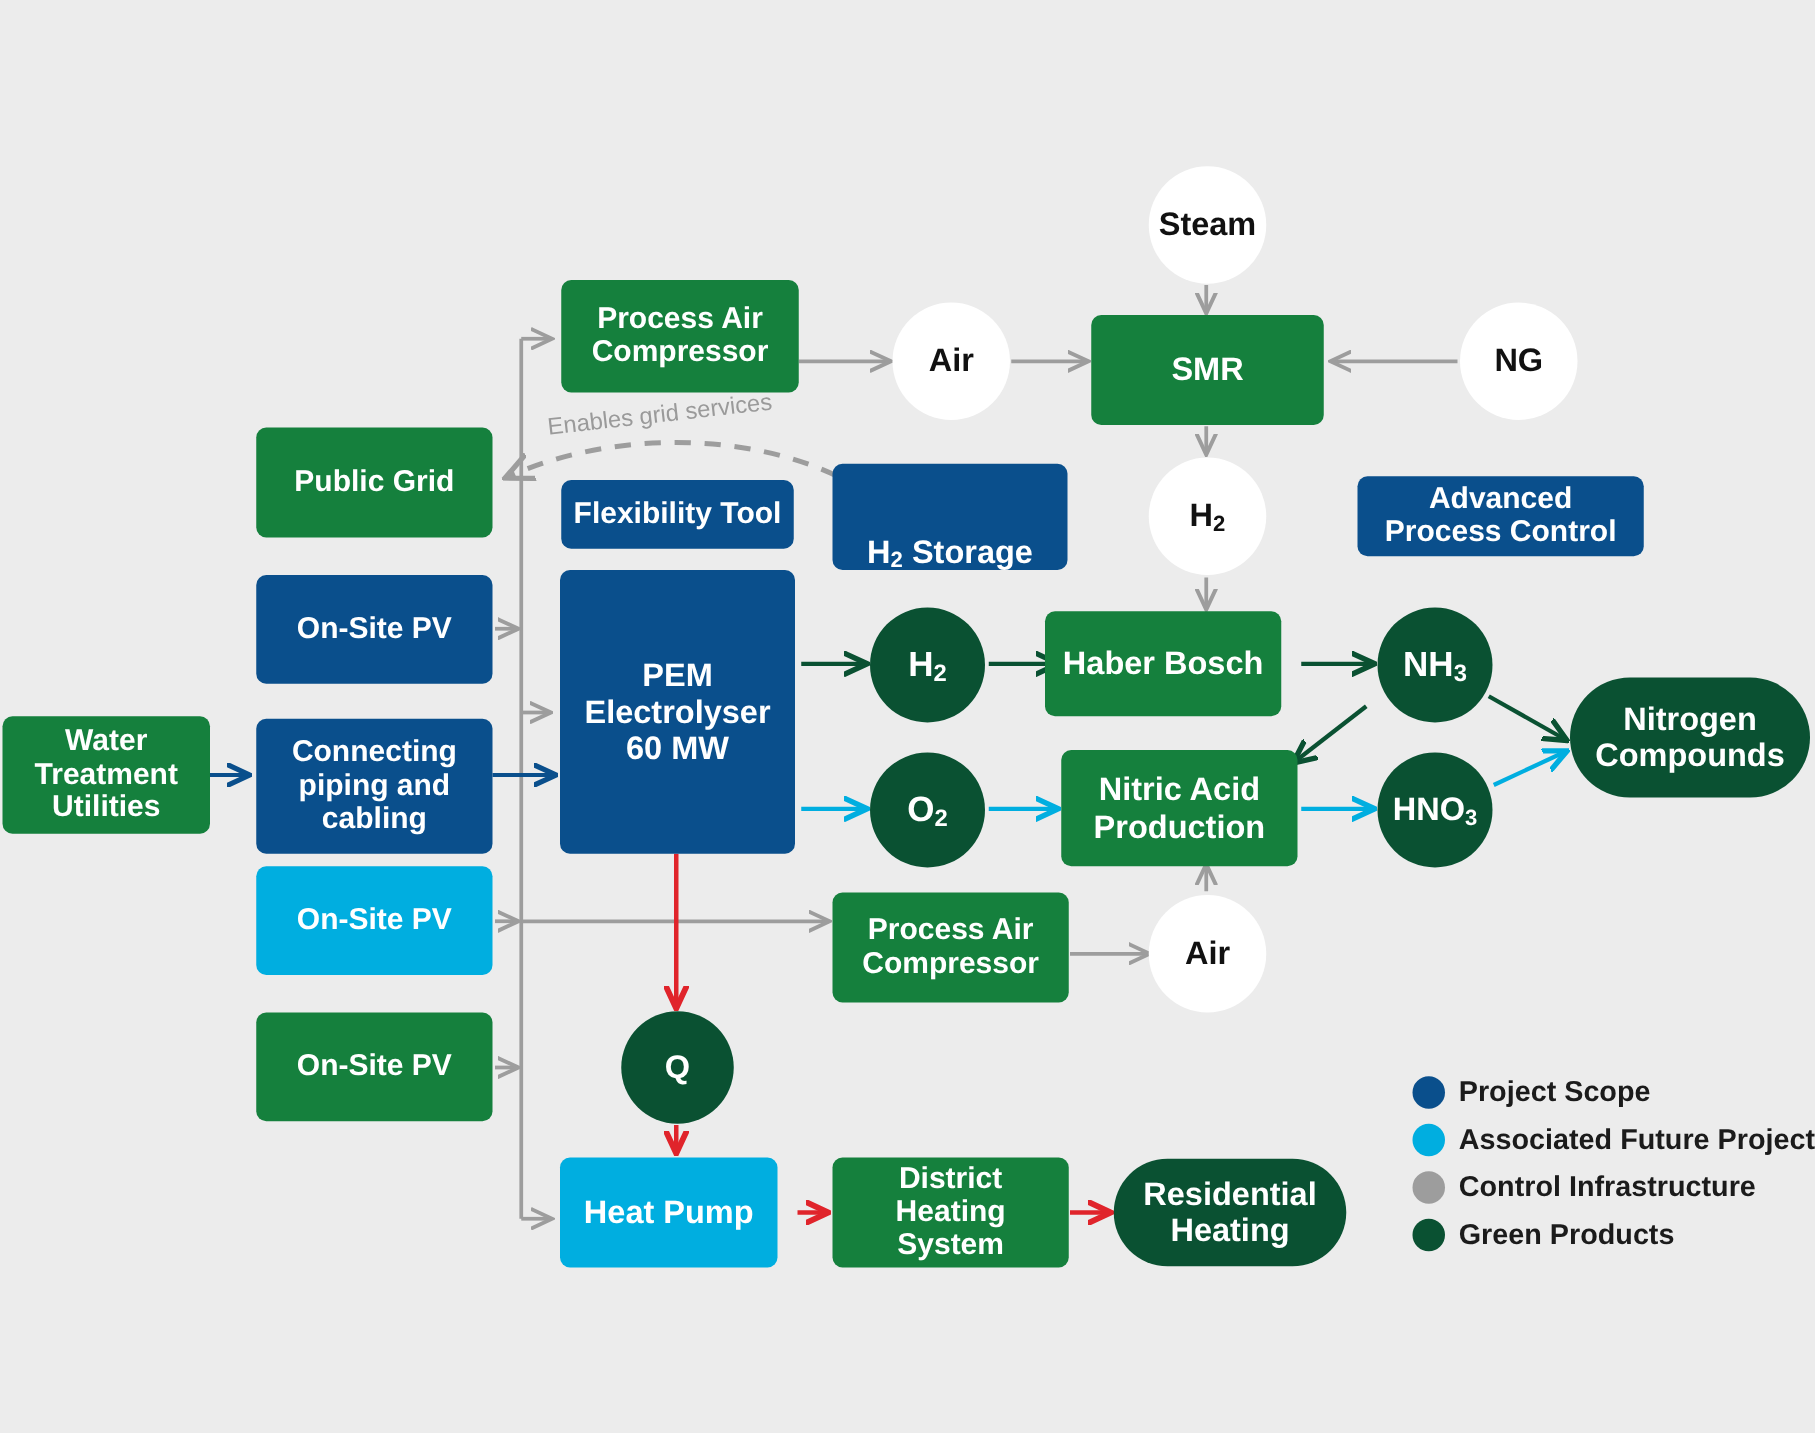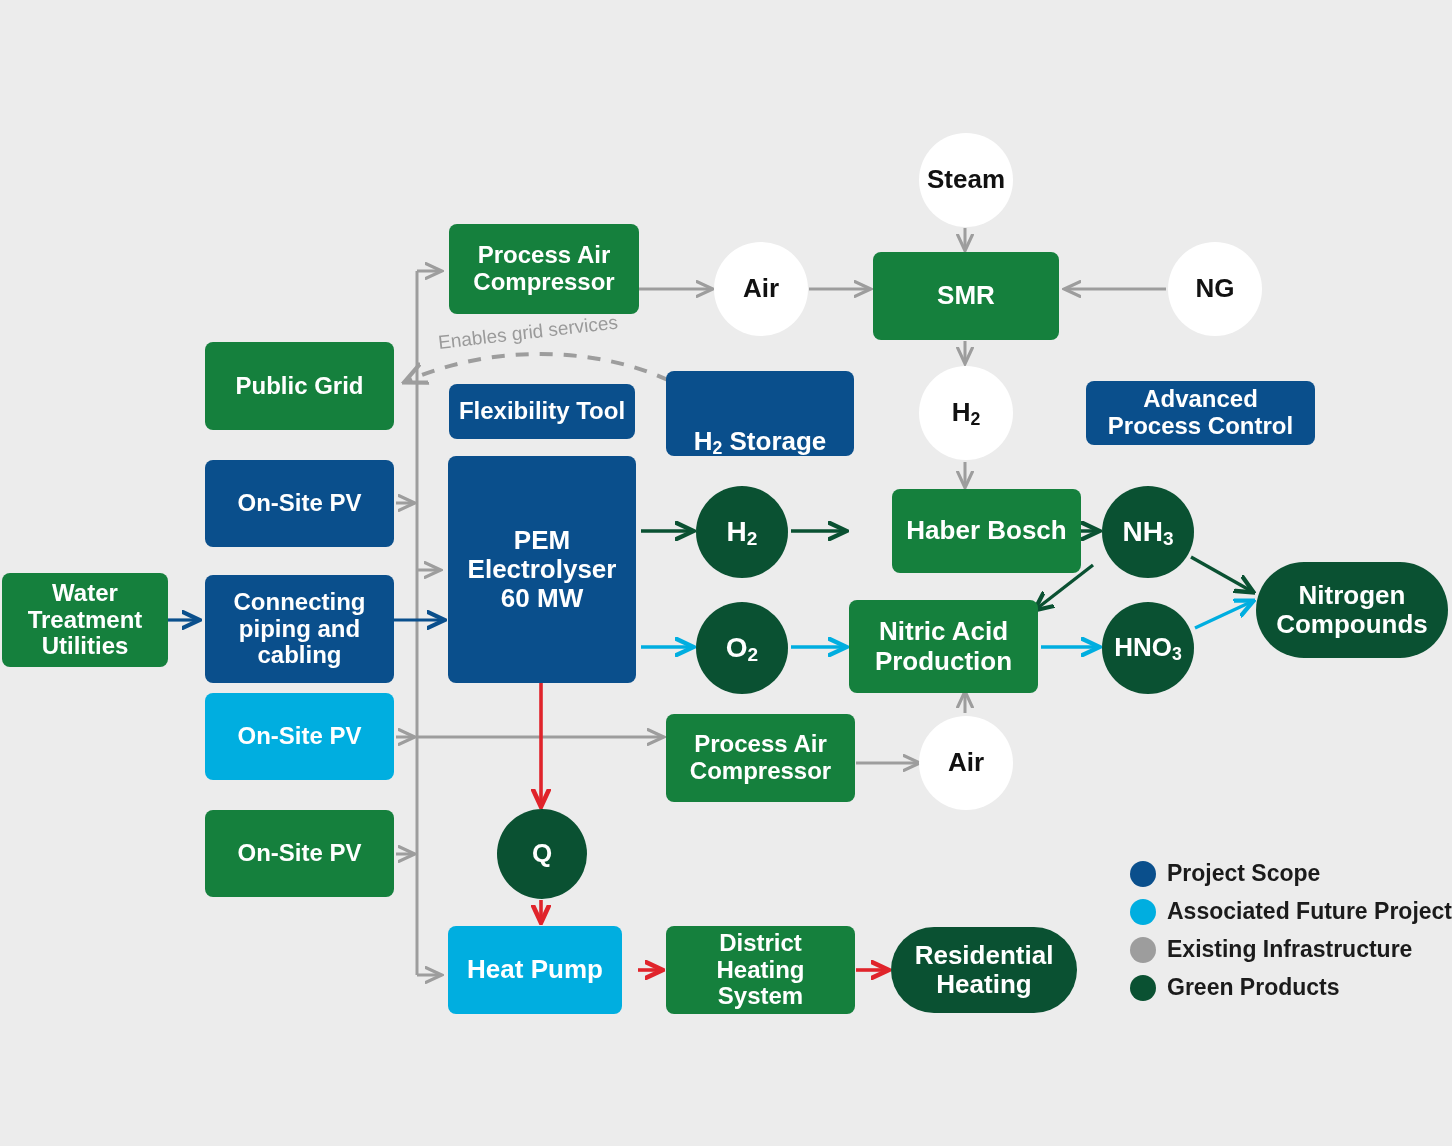--- a/index.html
+++ b/index.html
@@ -204,38 +204,38 @@
   </div>
 
   <div class="node circle c-green t28" style="left:696px;top:486px;width:92px;height:92px;">
     <span>H<sub>2</sub></span>
   </div>
 
   <div class="node circle c-green t28" style="left:696px;top:602px;width:92px;height:92px;">
     <span>O<sub>2</sub></span>
   </div>
 
-  <div class="node box c-gray t26" style="left:892px;top:489px;width:189px;height:84px;">
+  <div class="node box c-gray t26" style="left:836px;top:489px;width:189px;height:84px;">
     <span>Haber Bosch</span>
   </div>
 
   <div class="node box c-gray t26" style="left:849px;top:600px;width:189px;height:93px;">
     <span style="white-space:pre-line">Nitric Acid
 Production</span>
   </div>
 
   <div class="node circle c-green t28" style="left:1102px;top:486px;width:92px;height:92px;">
     <span>NH<sub>3</sub></span>
   </div>
 
   <div class="node circle c-green t26" style="left:1102px;top:602px;width:92px;height:92px;">
     <span>HNO<sub>3</sub></span>
   </div>
 
-  <div class="node pill c-green t26" style="left:1256px;top:542px;width:192px;height:96px;margin-top:20px;">
+  <div class="node pill c-green t26" style="left:1256px;top:542px;width:192px;height:96px;">
     <span style="white-space:pre-line">Nitrogen
 Compounds</span>
   </div>
 
   <div class="node box c-gray t24" style="left:666px;top:714px;width:189px;height:88px;">
     <span style="white-space:pre-line">Process Air
 Compressor</span>
   </div>
 
   <div class="node circle c-white t26" style="left:919px;top:716px;width:94px;height:94px;">
@@ -267,21 +267,21 @@
     <div class="legend-row">
       <span class="legend-dot" style="background:#0a4f8c"></span>
       <span class="legend-label">Project Scope</span>
     </div>
     <div class="legend-row">
       <span class="legend-dot" style="background:#00aee0"></span>
       <span class="legend-label">Associated Future Projects</span>
     </div>
     <div class="legend-row">
       <span class="legend-dot" style="background:#9d9d9d"></span>
-      <span class="legend-label">Existing Infrastructure</span>
+      <span class="legend-label">Control Infrastructure</span>
     </div>
     <div class="legend-row">
       <span class="legend-dot" style="background:#0a5132"></span>
       <span class="legend-label">Green Products</span>
     </div>
   </div>
 
 </div>
 
 </body></html>

